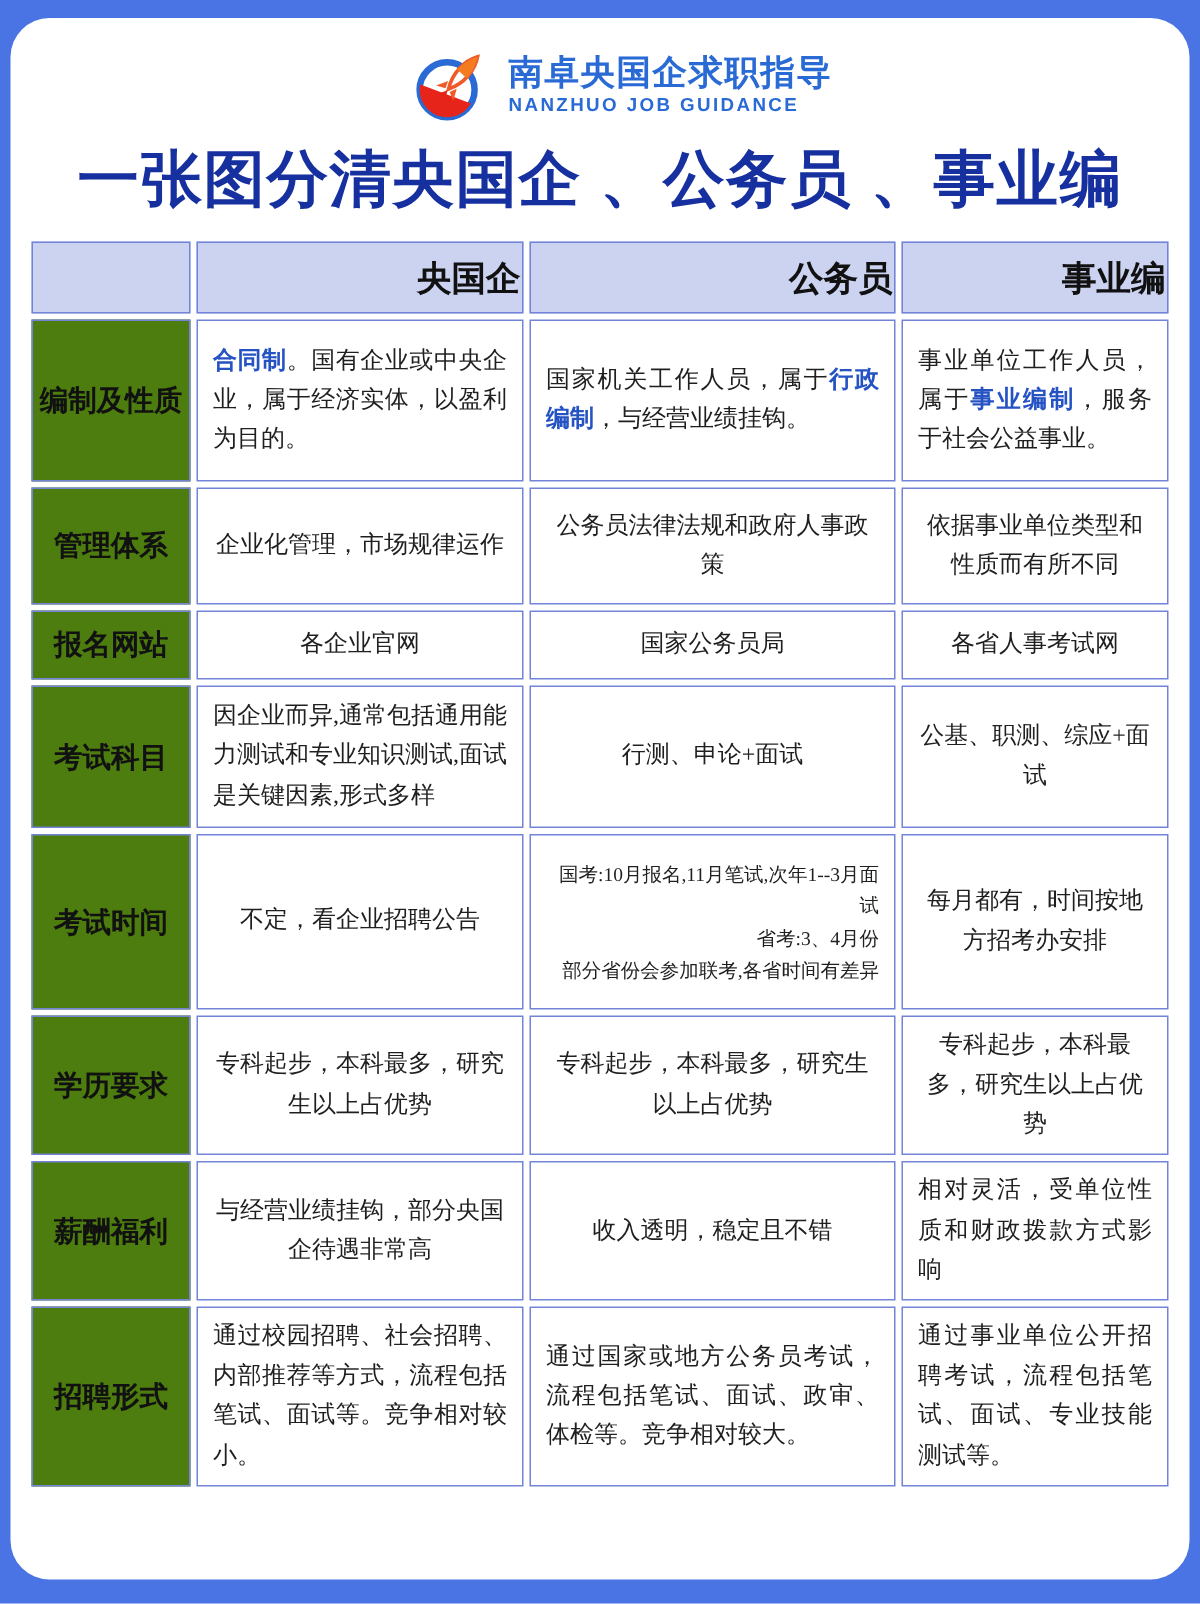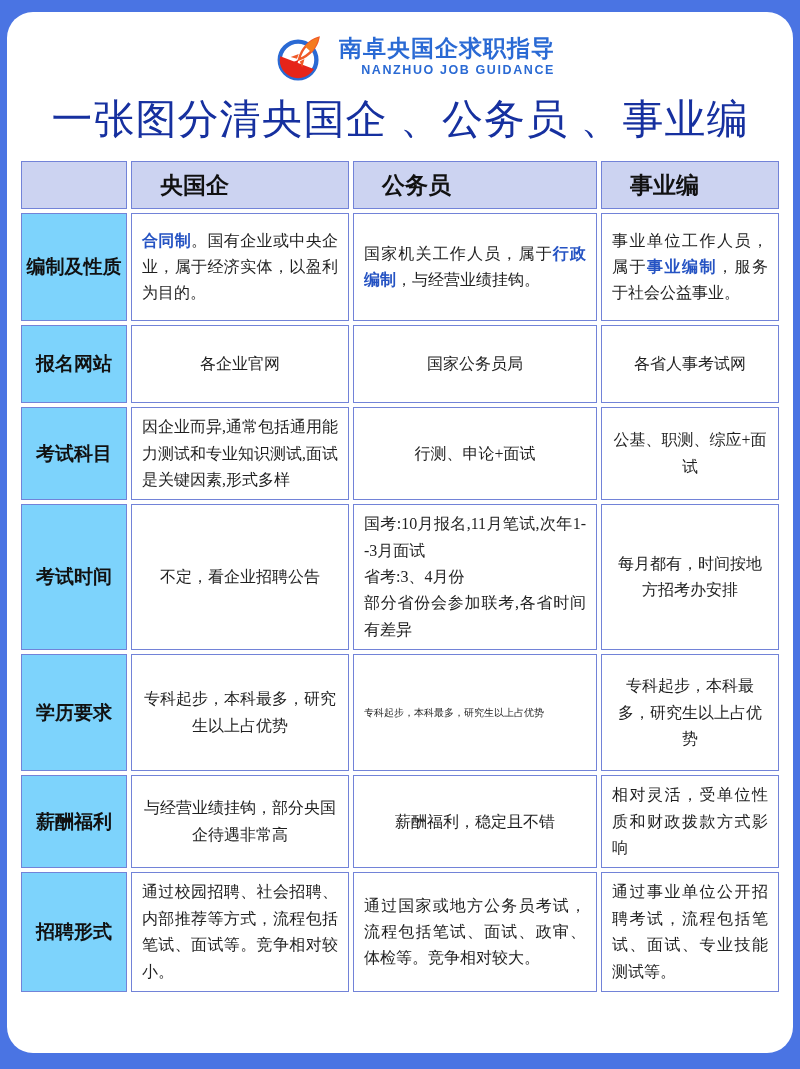--- a/index.html
+++ b/index.html
@@ -33,27 +33,26 @@
     font-size:23px;
     font-weight:800;
     letter-spacing:1px;
   }
   .logo-en{
     color:#2a6ad4;
     font-size:12.5px;
     font-weight:700;
     letter-spacing:1.6px;
     margin-top:3px;
-    text-align:right;
   }
   
   .page-title{
     text-align:center;
     font-size:41px;
-    font-weight:400;
+    font-weight:700;
     color:#16309f;
     letter-spacing:1px;
     margin:8px 0 14px 0;
     line-height:1.15;
     font-family:"Liberation Sans","DejaVu Sans",sans-serif;
   }
   
   table.cmp{
     margin:0 auto;
     border-collapse:separate;
@@ -65,25 +64,25 @@
     border:1.5px solid #7283d8;
     vertical-align:middle;
     box-sizing:border-box;
   }
   thead th{
     background:#ccd3f1;
     height:48px;
     font-size:23px;
     font-weight:800;
     color:#111;
-    text-align:left;
+    text-align:right;
     padding-left:28px;
   }
   tbody th.rowlabel{
-    background:#7dd3fc;
+    background:#4d7c0f;
     font-size:19px;
     font-weight:800;
     color:#111;
     text-align:center;
     padding:2px 4px;
   }
   tbody td.cell{
     background:#fff;
     font-family:"Liberation Serif","DejaVu Serif",serif;
     font-size:16px;
@@ -99,21 +98,21 @@
   tbody tr:nth-child(1) td, tbody tr:nth-child(1) th{height:108px;}
   tbody tr:nth-child(2) td, tbody tr:nth-child(2) th{height:78px;}
   tbody tr:nth-child(3) td, tbody tr:nth-child(3) th{height:46px;}
   tbody tr:nth-child(4) td, tbody tr:nth-child(4) th{height:95px;}
   tbody tr:nth-child(5) td, tbody tr:nth-child(5) th{height:117px;}
   tbody tr:nth-child(6) td, tbody tr:nth-child(6) th{height:78px;}
   tbody tr:nth-child(7) td, tbody tr:nth-child(7) th{height:79px;}
   tbody tr:nth-child(8) td, tbody tr:nth-child(8) th{height:78px;}
   tbody tr:nth-child(9) td, tbody tr:nth-child(9) th{height:92px;}
   
-  tbody tr:nth-child(5) td:nth-child(3){font-size:10px;text-align:left;}
+  tbody tr:nth-child(5) td:nth-child(3){font-size:13px;text-align:right;}
 </style>
 </head>
 <body>
 
 <div class="card">
 
   <div class="logo-bar">
     <span style="display:inline-block;width:54px;height:56px;">
       <svg width="54" height="56" viewBox="0 0 56 56">
         <defs>
@@ -156,20 +155,26 @@
         </tr>
     </thead>
     <tbody>
         <tr>
           <th class="rowlabel">编制及性质</th>
           <td class="cell align-left"><span class="hl">合同制</span><span>。国有企业或中央企业，属于经济实体，以盈利为目的。</span></td>
           <td class="cell align-left"><span>国家机关工作人员，属于</span><span class="hl">行政编制</span><span>，与经营业绩挂钩。</span></td>
           <td class="cell align-left"><span>事业单位工作人员，属于</span><span class="hl">事业编制</span><span>，服务于社会公益事业。</span></td>
         </tr>
         <tr>
+          <th class="rowlabel">管理体系</th>
+          <td class="cell align-center"><span>企业化管理，市场规律运作</span></td>
+          <td class="cell align-center"><span>公务员法律法规和政府人事政策</span></td>
+          <td class="cell align-center"><span>依据事业单位类型和性质而有所不同</span></td>
+        </tr>
+        <tr>
           <th class="rowlabel">报名网站</th>
           <td class="cell align-center"><span>各企业官网</span></td>
           <td class="cell align-center"><span>国家公务员局</span></td>
           <td class="cell align-center"><span>各省人事考试网</span></td>
         </tr>
         <tr>
           <th class="rowlabel">考试科目</th>
           <td class="cell align-left"><span>因企业而异,通常包括通用能力测试和专业知识测试,面试是关键因素,形式多样</span></td>
           <td class="cell align-center"><span>行测、申论+面试</span></td>
           <td class="cell align-center"><span>公基、职测、综应+面试</span></td>
@@ -184,21 +189,21 @@
         </tr>
         <tr>
           <th class="rowlabel">学历要求</th>
           <td class="cell align-center"><span>专科起步，本科最多，研究生以上占优势</span></td>
           <td class="cell align-center"><span>专科起步，本科最多，研究生以上占优势</span></td>
           <td class="cell align-center"><span>专科起步，本科最多，研究生以上占优势</span></td>
         </tr>
         <tr>
           <th class="rowlabel">薪酬福利</th>
           <td class="cell align-center"><span>与经营业绩挂钩，部分央国企待遇非常高</span></td>
-          <td class="cell align-center"><span>薪酬福利，稳定且不错</span></td>
+          <td class="cell align-center"><span>收入透明，稳定且不错</span></td>
           <td class="cell align-left"><span>相对灵活，受单位性质和财政拨款方式影响</span></td>
         </tr>
         <tr>
           <th class="rowlabel">招聘形式</th>
           <td class="cell align-left"><span>通过校园招聘、社会招聘、内部推荐等方式，流程包括笔试、面试等。竞争相对较小。</span></td>
           <td class="cell align-left"><span>通过国家或地方公务员考试，流程包括笔试、面试、政审、体检等。竞争相对较大。</span></td>
           <td class="cell align-left"><span>通过事业单位公开招聘考试，流程包括笔试、面试、专业技能测试等。</span></td>
         </tr>
       </tbody>
   </table>

